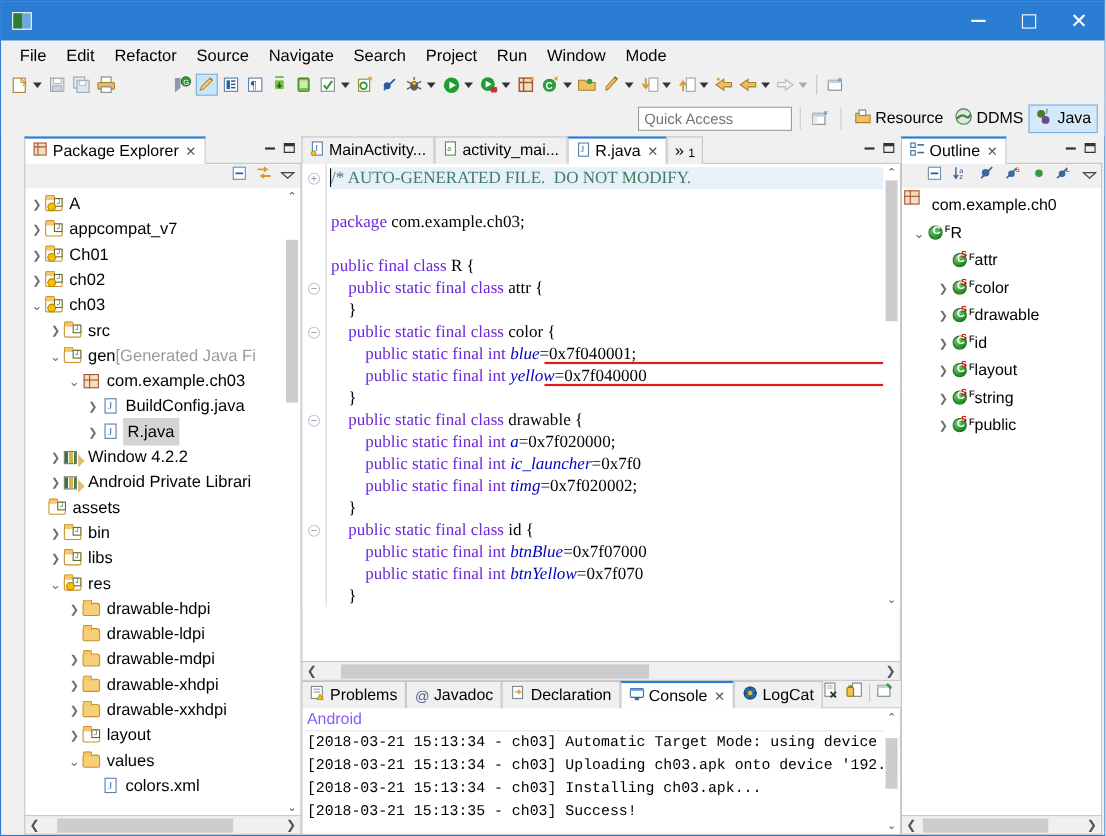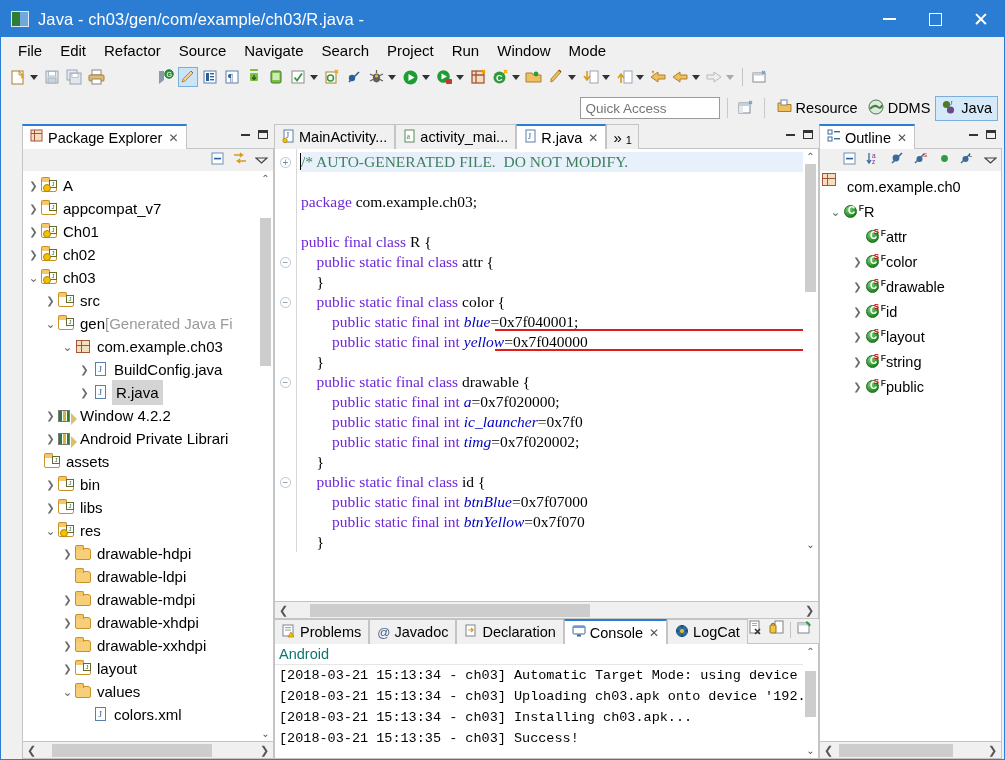--- a/index.html
+++ b/index.html
@@ -222,21 +222,21 @@
     border:1px solid #1a6b1a;
   }
   .ic-class .circ:after { content:'C'; position:absolute; left:3px; top:-1px; color:#fff; font-size:10px; font-weight:bold; }
   .ic-class .sup { position:absolute; right:-4px; top:-1px; font-size:8.5px; color:#333; font-weight:bold; }
   .ic-class .sups { position:absolute; right:3px; top:-2px; font-size:8px; color:#c00; font-weight:bold; }
 
   
   .console-area { display:flex; flex-direction:column; flex:0 0 140px; min-height:0; }
   .cbody { background:#fff; flex:1; position:relative; overflow:hidden;
            border:1px solid #c4c4c4; border-top:none; }
-  .chdr { font-size:14.5px; padding:2px 4px; color:#0f766e; border-bottom:1px solid #e6e6e6; }
+  .chdr { font-size:14.5px; padding:2px 4px; color:#8b5cf6; border-bottom:1px solid #e6e6e6; }
   .clog { font-family:"Liberation Mono", monospace; font-size:13.5px; line-height:21px;
           white-space:pre; padding-left:4px; }
 
   
   .statusbar {
     flex:0 0 30px; height:30px; background:#f0f0f0; display:flex; align-items:center;
     font-size:14.5px; position:relative; border-top:1px solid #dcdcdc;
   }
   .sb-cell { padding:0 12px; height:20px; display:flex; align-items:center; }
   .sb-div { width:1px; height:20px; background:#c9c9c9; }
@@ -248,21 +248,20 @@
 </head>
 <body>
 
 <div id="app">
 
   <div class="titlebar">
     <div class="tb-icon">
         <i class="g"></i>
         <i class="b"></i>
       </div>
-    <div class="tb-title">Java - ch03/gen/com/example/ch03/R.java -</div>
     <div class="tb-spacer"></div>
     <div class="wbtn">
         <span class="min"></span>
       </div>
     <div class="wbtn">
         <span class="max"></span>
       </div>
     <div class="wbtn">
         <span class="cls">✕</span>
       </div>

